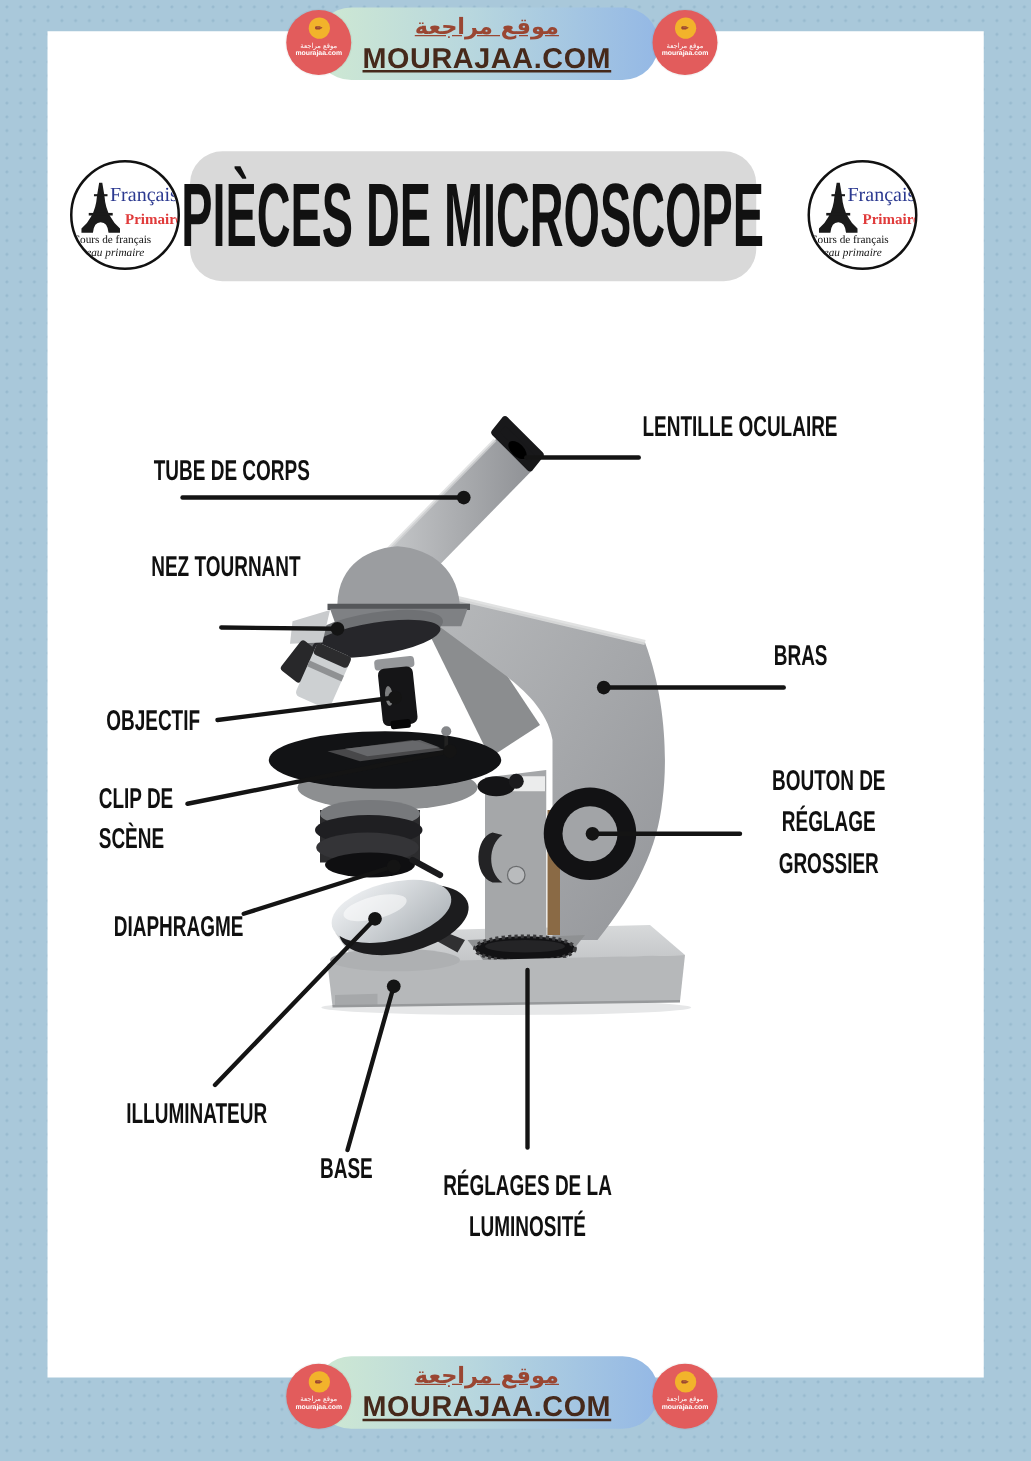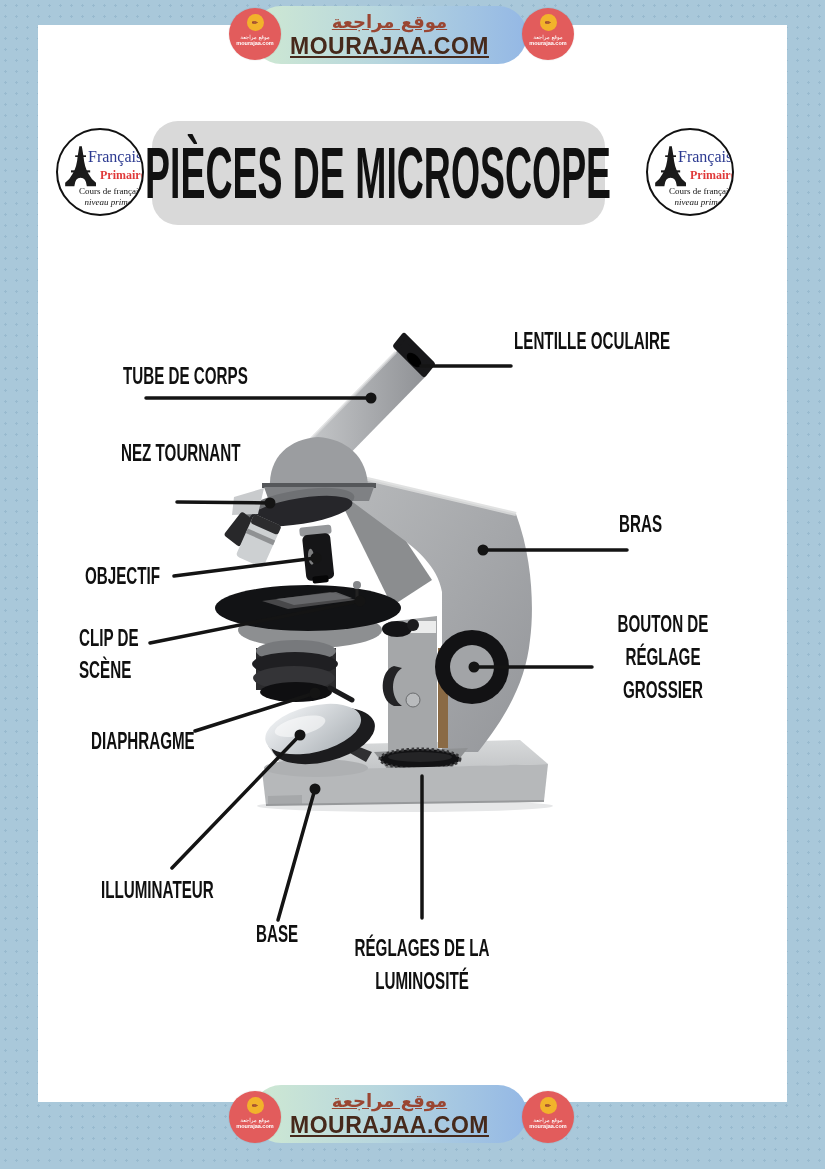--- a/index.html
+++ b/index.html
@@ -44,21 +44,21 @@
     font-weight:700;font-size:72px;color:#111;white-space:nowrap;
     transform:scaleX(.52);transform-origin:50% 50%;letter-spacing:0;
   }
   
   .logo{
     position:absolute;top:128px;width:88px;height:88px;border-radius:50%;
     background:#fff;border:2px solid #111;box-sizing:border-box;z-index:3;overflow:hidden;
   }
   .logo .fr{position:absolute;left:30px;top:18px;font-family:"Liberation Serif",serif;font-size:16px;color:#2b3990;}
   .logo .pr{position:absolute;left:42px;top:38px;font-family:"Liberation Serif",serif;font-size:12px;font-weight:700;color:#e03a3a;}
-  .logo .sub{position:absolute;left:0;width:100%;text-align:right;font-family:"Liberation Serif",serif;font-size:9px;color:#111;}
+  .logo .sub{position:absolute;left:0;width:100%;text-align:left;font-family:"Liberation Serif",serif;font-size:9px;color:#111;}
   .logo .sub1{top:56px;} .logo .sub2{top:67px;font-style:italic;}
   .logo svg{position:absolute;left:3px;top:10px;}
   
   .lbl{
     position:absolute;z-index:4;font-weight:700;font-size:23px;line-height:26px;color:#101010;
     white-space:nowrap;transform:scaleX(.66);transform-origin:0 0;
   }
   .lbl.center{text-align:center;transform-origin:50% 0;width:210px;white-space:normal;line-height:33px;}
   .lbl.twoline{line-height:32px;white-space:normal;}
 </style>

